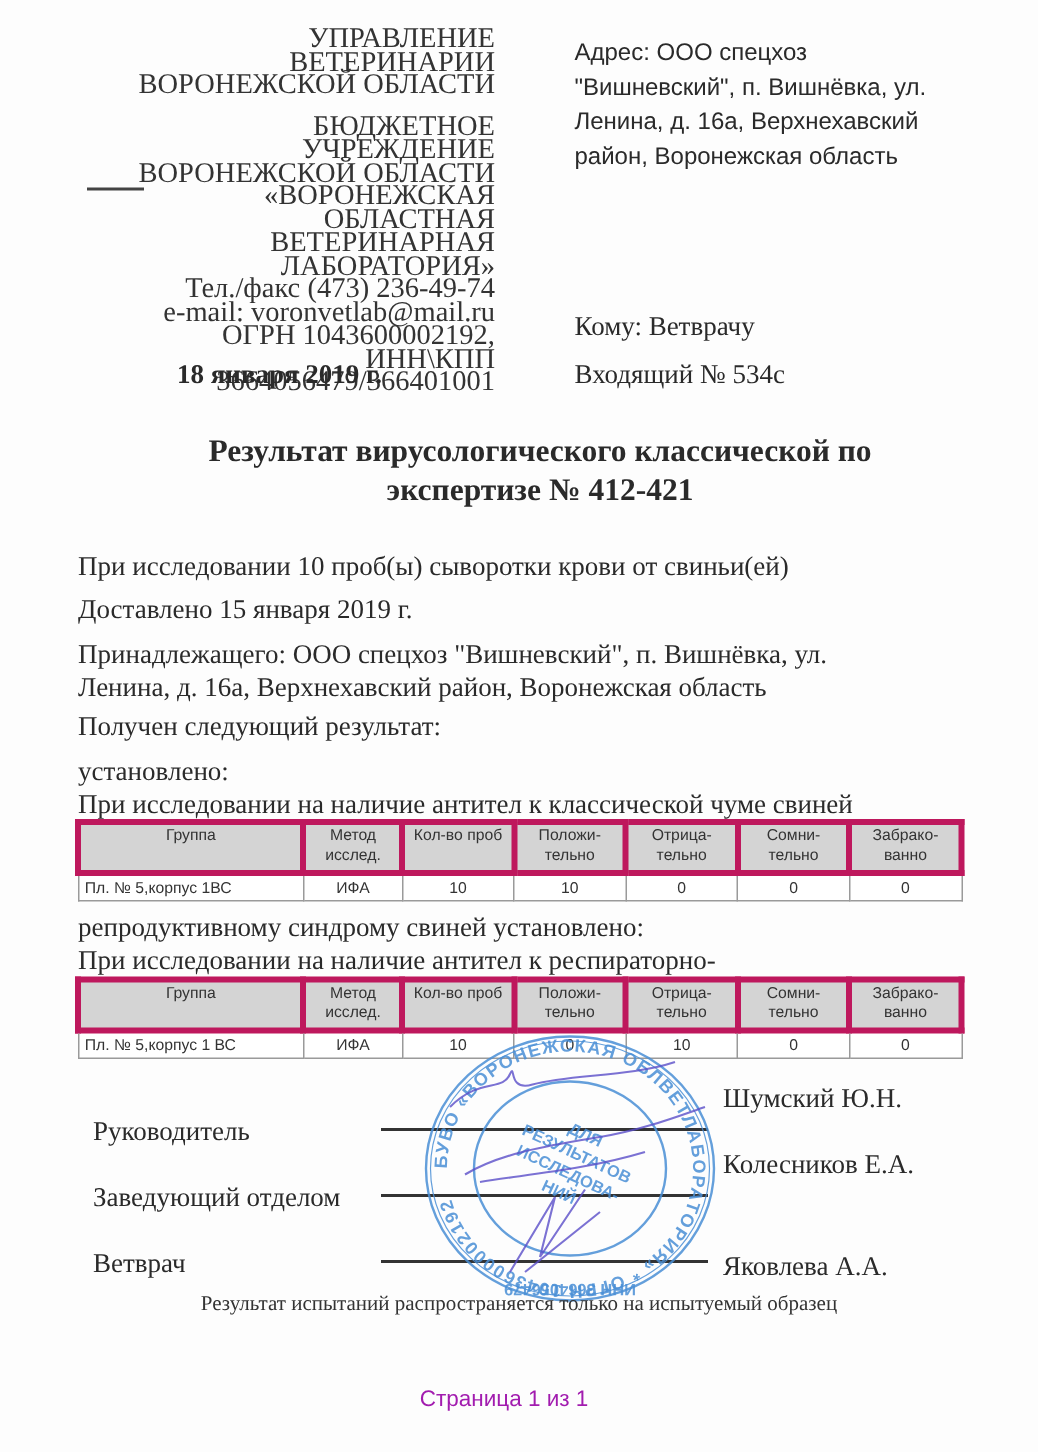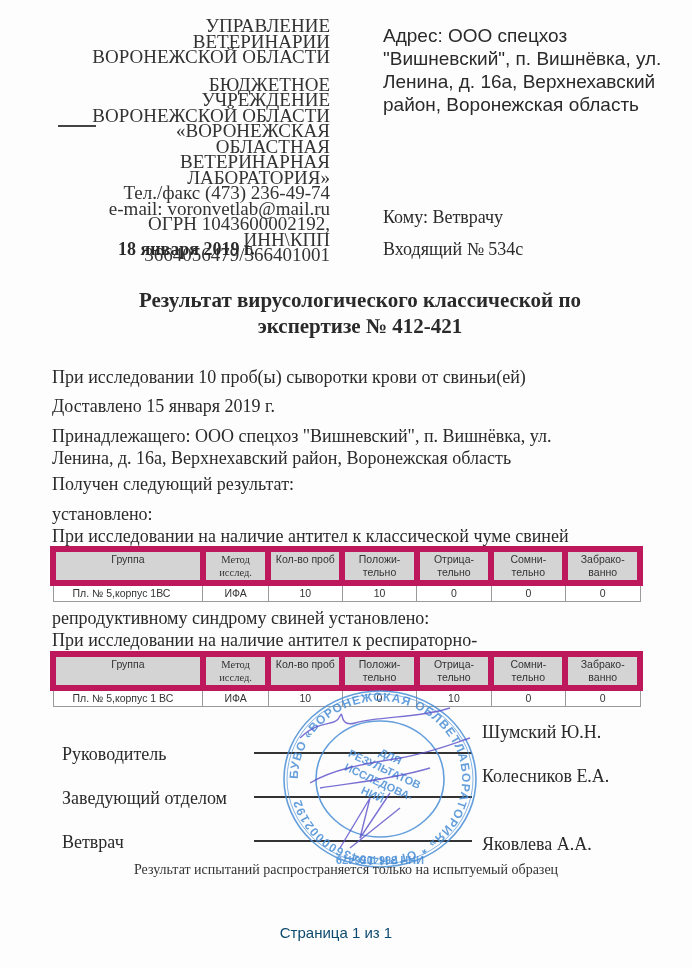--- a/index.html
+++ b/index.html
@@ -6,47 +6,47 @@
     html, body { width: 692px; height: 968px; background: #fdfdfd; overflow: hidden; }
     body { position: relative; font-family: "Liberation Serif", serif; color: #222; }
     .abs { position: absolute; }
 
     
     .org { left: 80px; top: 18px; width: 250px; text-align: right; font-size: 19px; line-height: 15.5px; color: #333; }
     .org .gap { height: 12px; }
     .org-mark { left: 58px; top: 125px; width: 38px; height: 2px; background: #444; }
 
     
-    .addr { left: 383px; top: 24px; width: 290px; font-family: "Liberation Sans", sans-serif; font-size: 19px; line-height: 23px; color: #2a2a2a; }
+    .addr { left: 383px; top: 24px; width: 290px; font-family: "Liberation Sans", sans-serif; font-size: 16px; line-height: 23px; color: #2a2a2a; }
 
     .to { left: 383px; top: 207px; font-size: 18px; color: #2a2a2a; }
     .incoming { left: 383px; top: 239px; font-size: 18px; color: #2a2a2a; }
     .date { left: 118px; top: 239px; font-size: 18px; font-weight: bold; color: #2a2a2a; }
 
     .title { left: 60px; top: 287px; width: 600px; text-align: center; font-size: 21px; font-weight: bold; line-height: 26px; color: #2a2a2a; }
 
     .para { left: 52px; font-size: 18px; line-height: 22px; color: #2a2a2a; width: 620px; }
 
     
     table.res { position: absolute; left: 50px; width: 593px; border-collapse: collapse; font-family: "Liberation Sans", sans-serif; font-size: 10.5px; color: #333; }
-    table.res th { background: #d4d4d4; font-weight: normal; border: 6px solid #be185d; height: 34px; line-height: 13px; padding: 1px 2px; text-align: center; vertical-align: top; }
+    table.res th { background: #d4d4d4; font-weight: normal; border: 4px solid #be185d; height: 34px; line-height: 13px; padding: 1px 2px; text-align: center; vertical-align: top; }
     table.res td { border: 1px solid #9a9a9a; height: 18px; text-align: center; padding: 0 2px; background: #fff; }
-    table.res td.grp { text-align: left; padding-left: 19px; }
-    .c1 { width: 152px; } .c2 { width: 66px; font-family: Liberation Serif, serif; } .c3 { width: 75px; margin-left: 16px; } .c4 { width: 75px; } .c5 { width: 75px; } .c6 { width: 75px; } .c7 { width: 75px; }
+    table.res td.grp { text-align: left; padding-left: 4px; }
+    .c1 { width: 152px; } .c2 { width: 66px; } .c3 { width: 75px; margin-left: 16px; } .c4 { width: 75px; } .c5 { width: 75px; } .c6 { width: 75px; } .c7 { width: 75px; }
 
     
     .sig-role { left: 62px; font-size: 18px; color: #2a2a2a; margin-top: 22px; }
     .sig-name { left: 482px; font-size: 18px; color: #2a2a2a; }
     .sig-line { left: 254px; width: 218px; height: 1.5px; background: #333; }
 
     
     .stamp { left: 280px; top: 688px; width: 200px; height: 182px; }
 
     .footnote { left: 0; width: 692px; top: 862px; text-align: center; font-size: 14px; color: #333; }
-    .pagenum { left: 0; width: 672px; top: 924px; text-align: center; font-family: "Liberation Sans", sans-serif; font-size: 15px; color: #0c4a6e; }
+    .pagenum { left: 0; width: 672px; top: 924px; text-align: center; font-family: "Liberation Sans", sans-serif; font-size: 15px; color: #a21caf; }
   </style>
 </head>
 <body>
 
 <div class="abs org">
   <div>УПРАВЛЕНИЕ ВЕТЕРИНАРИИ</div>
   <div>ВОРОНЕЖСКОЙ ОБЛАСТИ</div>
   <div class="gap"></div>
   <div>БЮДЖЕТНОЕ УЧРЕЖДЕНИЕ</div>
   <div>ВОРОНЕЖСКОЙ ОБЛАСТИ</div>

